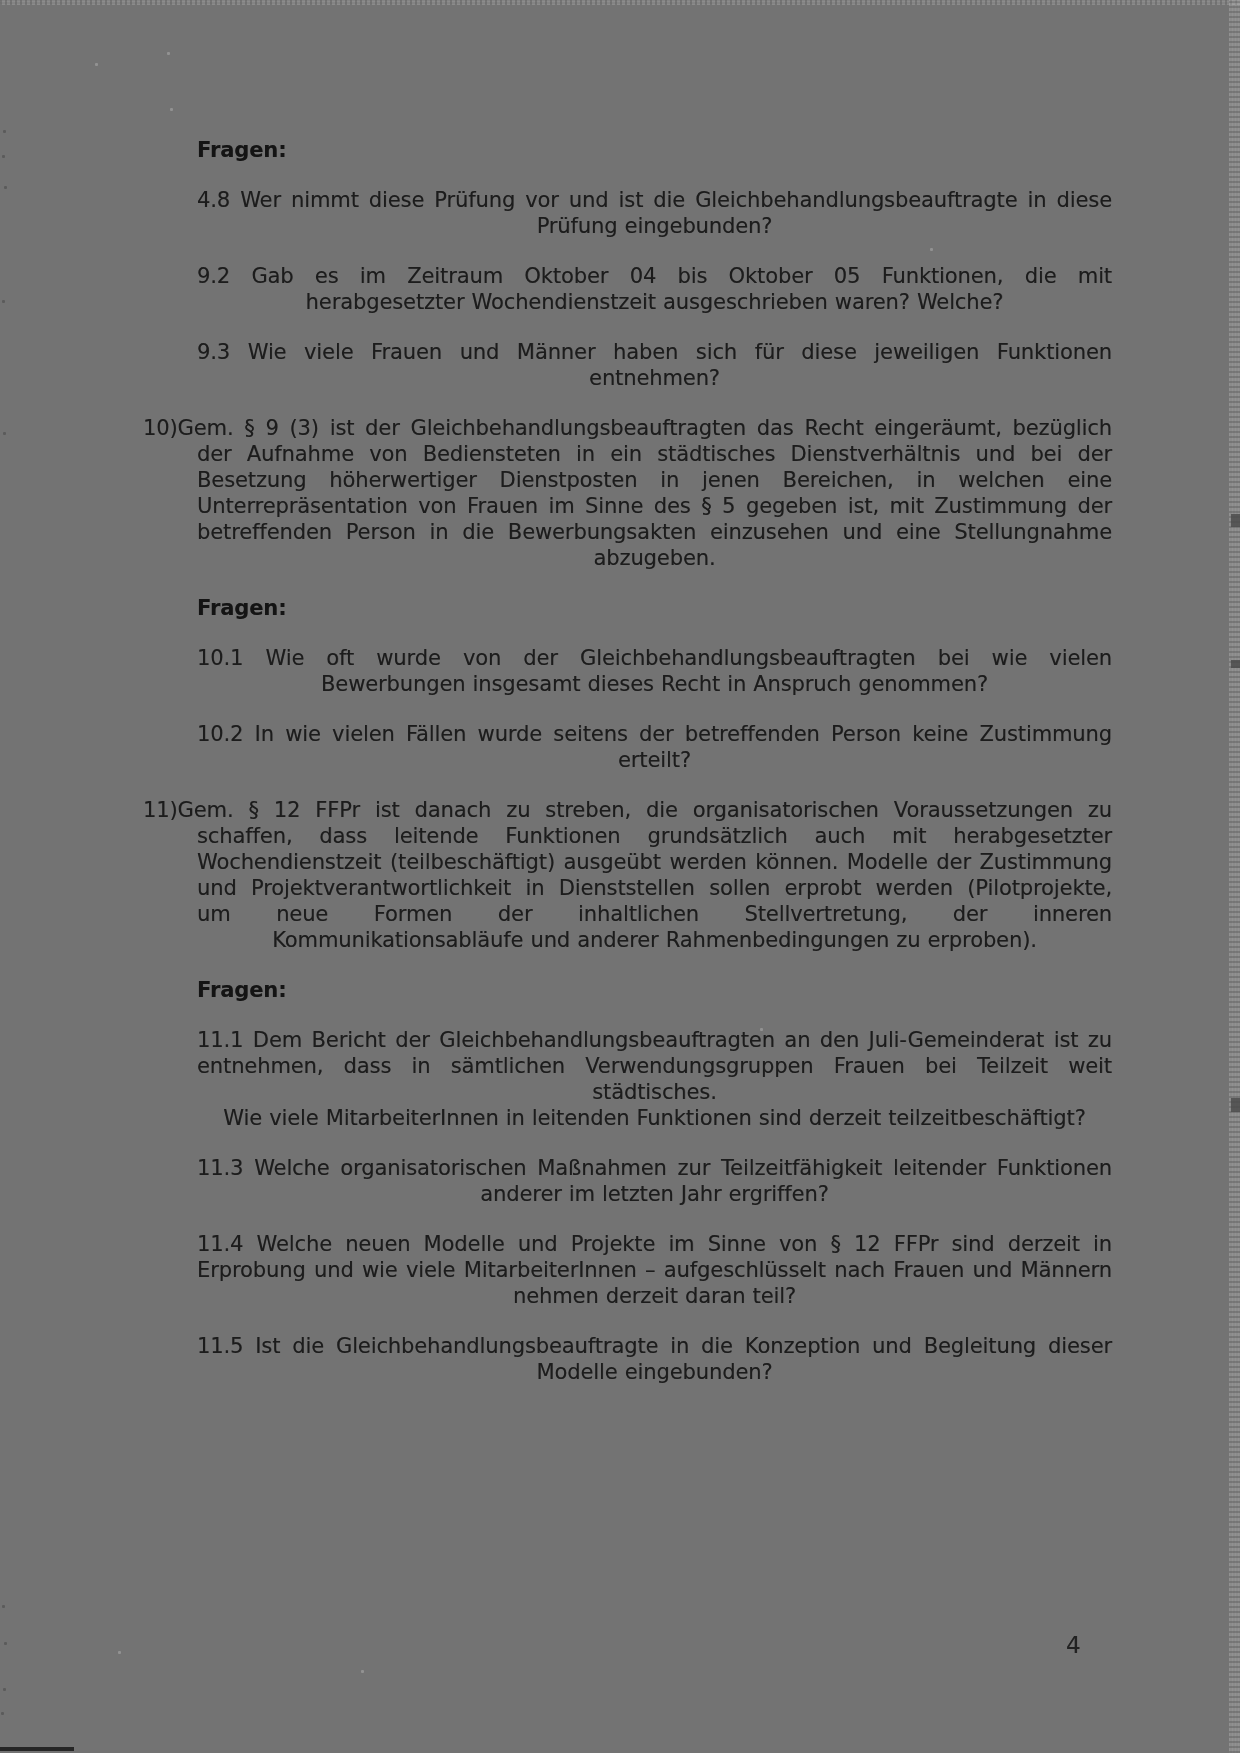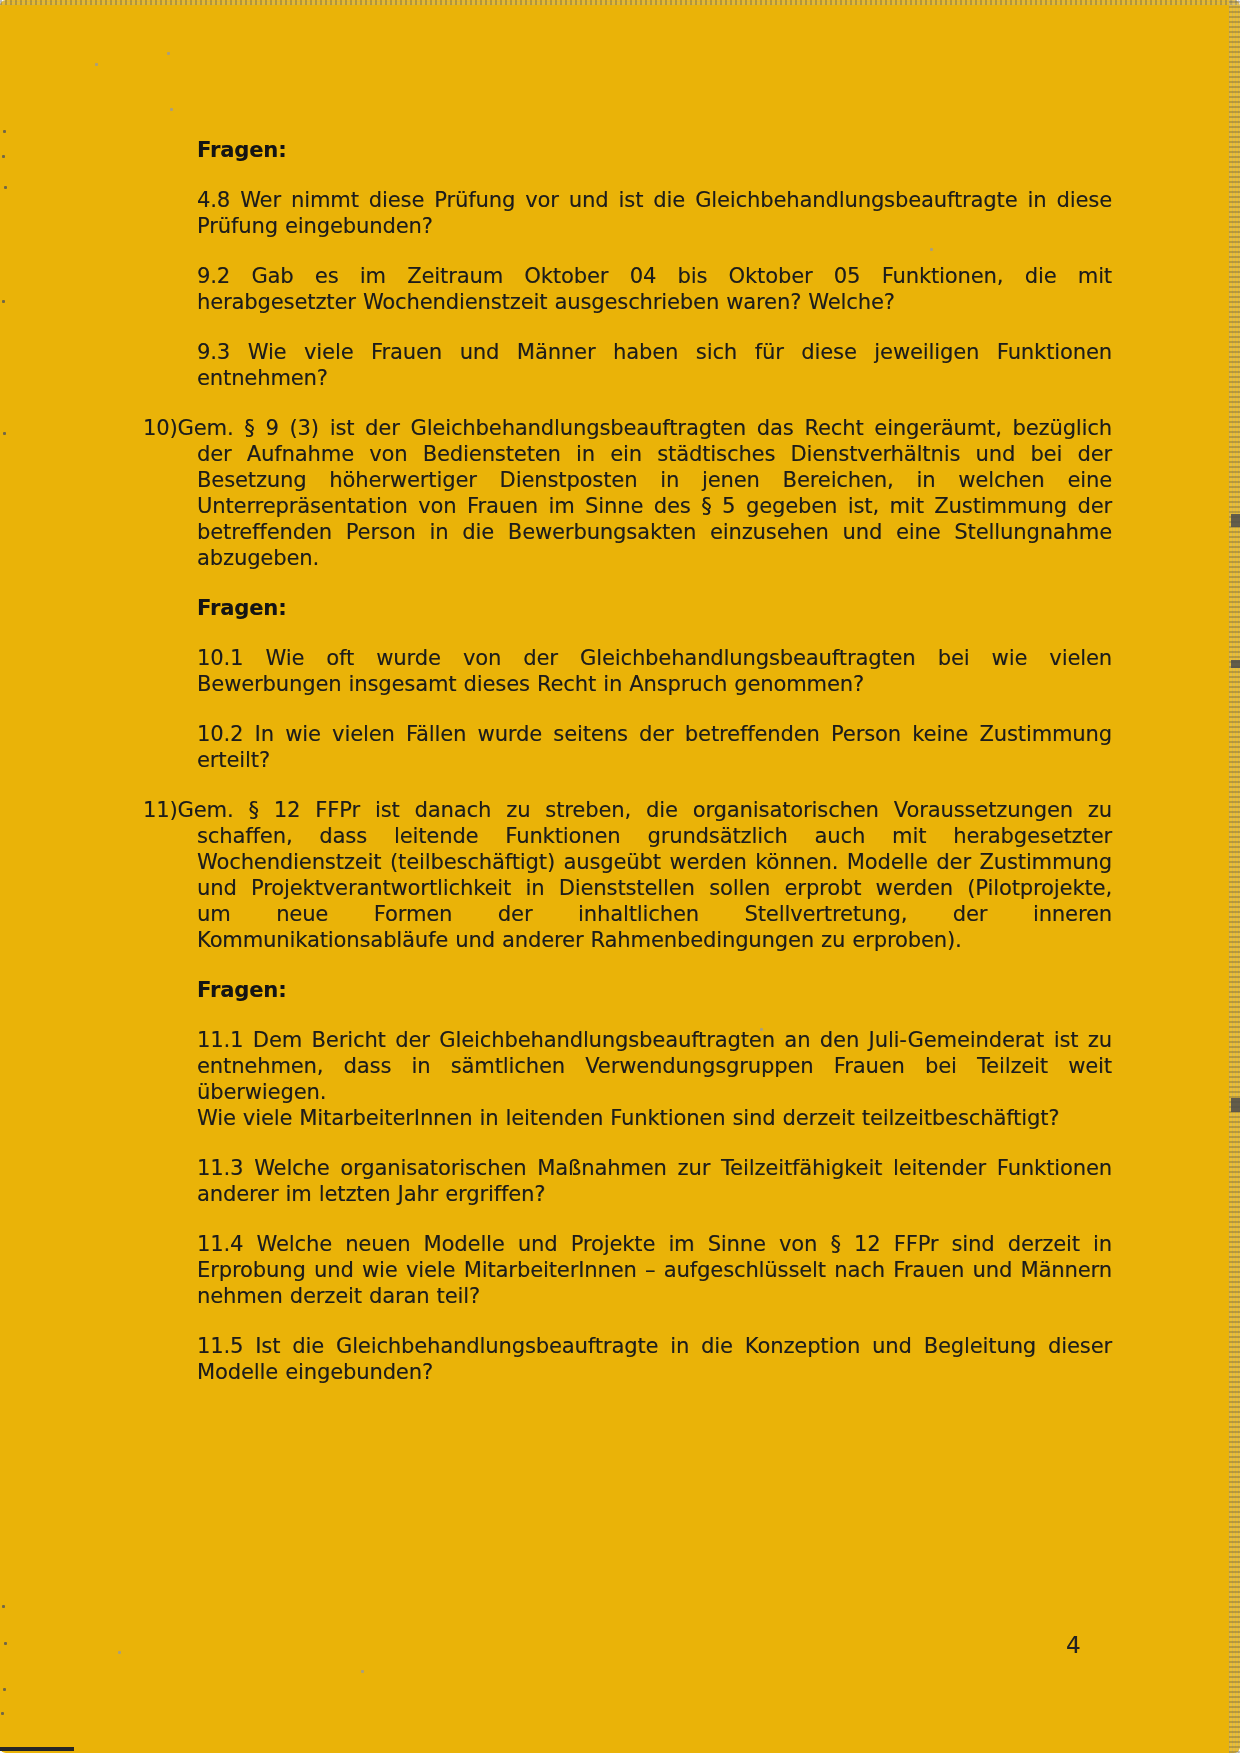--- a/index.html
+++ b/index.html
@@ -10,38 +10,37 @@
   body {
     width: 1240px;
     height: 1753px;
     position: relative;
     overflow: hidden;
     font-family: "DejaVu Sans", "Liberation Sans", sans-serif;
   }
   .page {
     position: absolute;
     inset: 0;
-    background: #eab308;
-    border-radius: 6px;
+    background: #737373;
   }
   .doc-body {
     position: absolute;
     left: 197px;
     top: 137px;
     width: 915px;
     color: #1c1c1c;
     font-size: 21px;
     line-height: 26px;
     letter-spacing: -0.1px;
     word-spacing: 0.5px;
     text-shadow: 0.3px 0.3px 0.35px rgba(20,20,20,0.38);
   }
   .block { margin: 0 0 24px 0; }
   .block.heading { font-weight: bold; color: #141414; }
-  .line { text-align: left; }
+  .line { text-align: center; }
   .line.j { text-align: justify; text-align-last: justify; }
   .block.hang .line:first-child { margin-left: -54px; }
   .page-number {
     position: absolute;
     left: 1066px;
     top: 1632px;
     font-size: 23px;
     line-height: 26px;
     color: #222;
     text-shadow: 0.3px 0.3px 0.3px rgba(20,20,20,0.35);
@@ -115,21 +114,21 @@
         <div class="line j">schaffen, dass leitende Funktionen grundsätzlich auch mit herabgesetzter</div>
         <div class="line j">Wochendienstzeit (teilbeschäftigt) ausgeübt werden können. Modelle der Zustimmung</div>
         <div class="line j">und Projektverantwortlichkeit in Dienststellen sollen erprobt werden (Pilotprojekte,</div>
         <div class="line j">um neue Formen der inhaltlichen Stellvertretung, der inneren</div>
         <div class="line">Kommunikationsabläufe und anderer Rahmenbedingungen zu erproben).</div>
       </div>
       <div class="block heading">Fragen:</div>
       <div class="block paragraph">
         <div class="line j">11.1 Dem Bericht der Gleichbehandlungsbeauftragten an den Juli-Gemeinderat ist zu</div>
         <div class="line j">entnehmen, dass in sämtlichen Verwendungsgruppen Frauen bei Teilzeit weit</div>
-        <div class="line">überwiegen.</div>
+        <div class="line">städtisches.</div>
         <div class="line">Wie viele MitarbeiterInnen in leitenden Funktionen sind derzeit teilzeitbeschäftigt?</div>
       </div>
       <div class="block paragraph">
         <div class="line j">11.3 Welche organisatorischen Maßnahmen zur Teilzeitfähigkeit leitender Funktionen</div>
         <div class="line">anderer im letzten Jahr ergriffen?</div>
       </div>
       <div class="block paragraph">
         <div class="line j">11.4 Welche neuen Modelle und Projekte im Sinne von § 12 FFPr sind derzeit in</div>
         <div class="line j">Erprobung und wie viele MitarbeiterInnen – aufgeschlüsselt nach Frauen und Männern</div>
         <div class="line">nehmen derzeit daran teil?</div>

